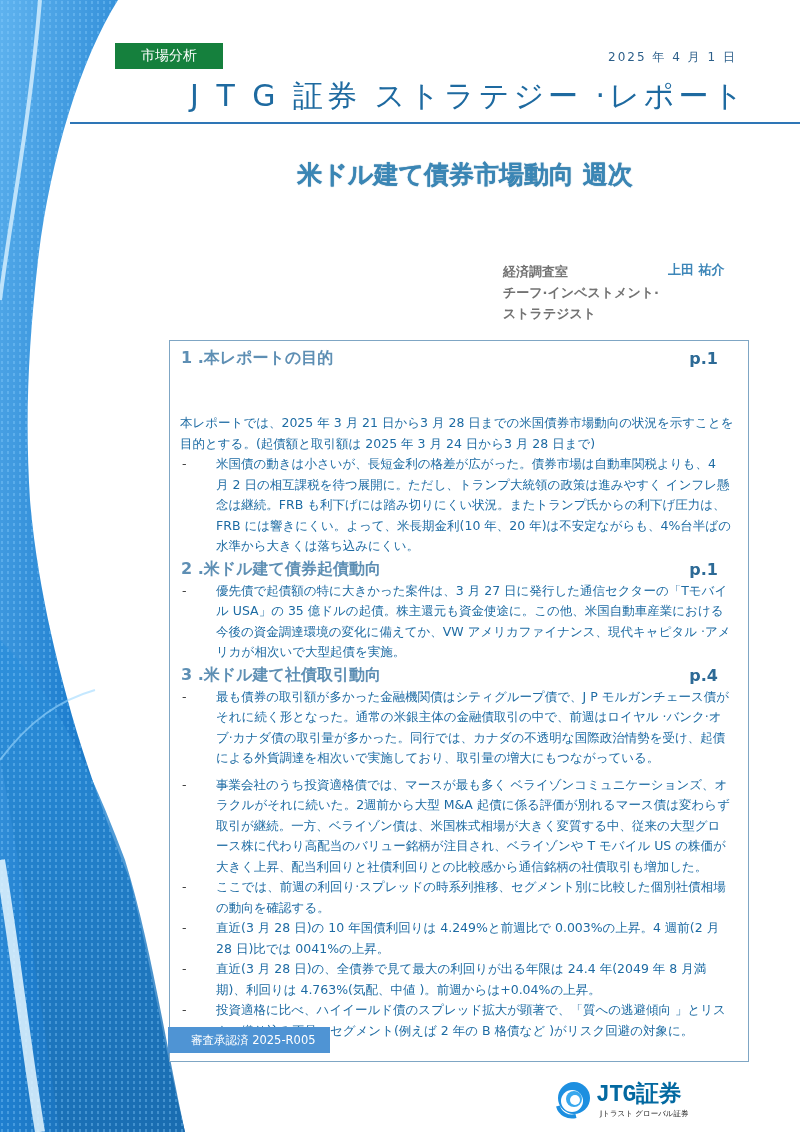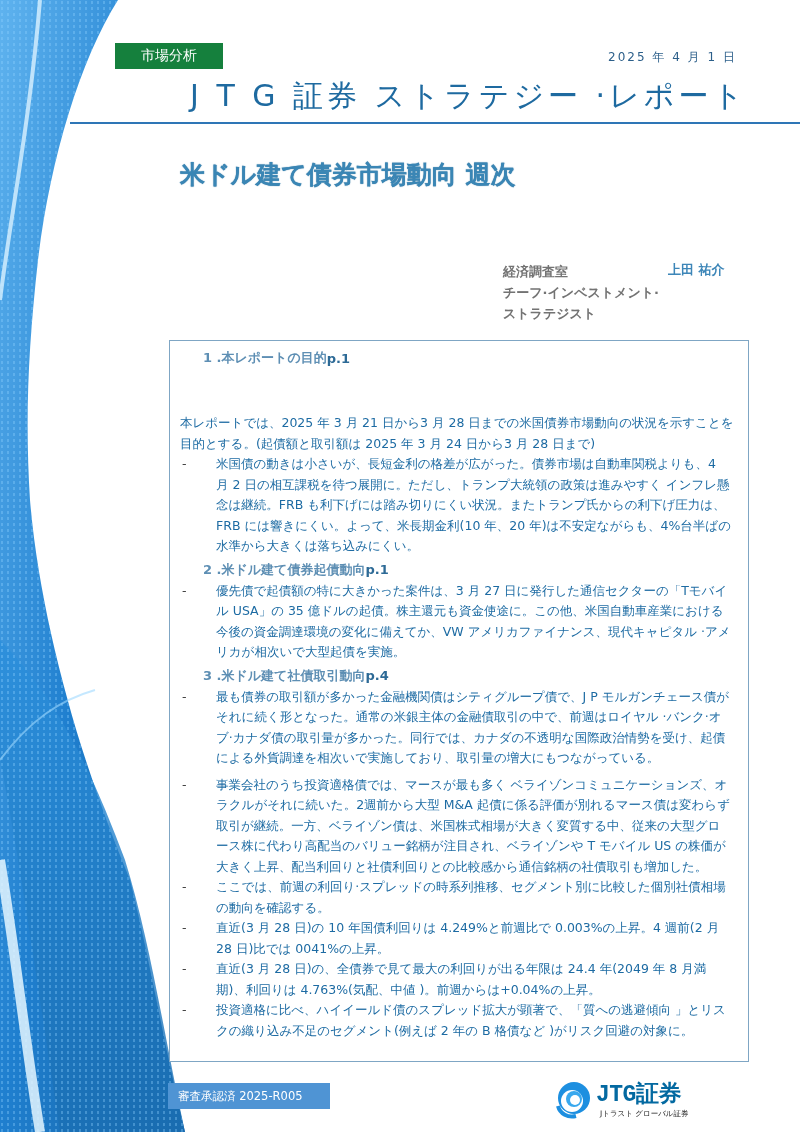--- a/index.html
+++ b/index.html
@@ -21,50 +21,50 @@
   }
   .report-title {
     position: absolute; left: 190px; top: 76px; font-size: 30px; letter-spacing: 4px;
     color: #1e6aa0; z-index: 2; white-space: nowrap;
   }
   .header-rule {
     position: absolute; left: 70px; top: 122px; width: 730px; height: 2px;
     background: #2e76b6; z-index: 2;
   }
   .main-title {
-    position: absolute; left: 180px; top: 156px; width: 570px; text-align: left;
+    position: absolute; left: 180px; top: 156px; width: 570px; text-align: center;
     font-size: 25px; font-weight: bold; line-height: 37px; color: #3a86b5; z-index: 2;
     text-shadow: 0 0 1px #2a6f9b;
   }
   .author-block {
     position: absolute; left: 503px; top: 261px; z-index: 2;
     font-size: 13px; font-weight: bold; color: #737373; line-height: 21px;
   }
   .author-name {
     position: absolute; left: 668px; top: 261px; z-index: 2;
     font-size: 13px; font-weight: bold; color: #3d86b8;
   }
   .content-box {
     position: absolute; left: 169px; top: 340px; width: 580px; height: 722px;
     border: 1px solid #7fa6c4; background: #ffffff; z-index: 2; box-sizing: border-box;
     padding: 6px 10px 0 10px;
   }
   .sec-head {
-    display: flex; justify-content: flex-start; font-size: 13px; font-weight: bold;
-    color: #5e8fb4; height: 22px; align-items: center; padding-left: 1px; padding-right: 20px; margin-left: 22px;
+    display: flex; justify-content: space-between; font-size: 16px; font-weight: bold;
+    color: #5e8fb4; height: 22px; align-items: center; padding-left: 1px; padding-right: 20px;
   }
   .sec-head .pg { font-weight: bold; color: #2d6a96; }
   .para { font-size: 12.5px; line-height: 20.5px; color: #1d6ba3; margin-top: 44px; }
   .bullet { display: flex; font-size: 12.5px; line-height: 20.5px; color: #1d6ba3; }
   .bullet .dash { width: 34px; flex: 0 0 34px; color: #444; padding-left: 2px; }
   .bullet .txt { flex: 1; padding-right: 6px; }
   .approval {
-    position: absolute; left: 168px; top: 1083px; width: 162px; height: 26px;
+    position: absolute; left: 168px; top: 1027px; width: 162px; height: 26px;
     background: #4f94d4; color: #ffffff; font-size: 11.5px;
-    display: flex; align-items: center; padding-left: 10px; box-sizing: border-box; z-index: 2;
+    display: flex; align-items: center; padding-left: 23px; box-sizing: border-box; z-index: 2;
   }
   .logo { position: absolute; left: 552px; top: 1078px; width: 160px; height: 46px; z-index: 2; }
   .logo-mark { position: absolute; left: 0; top: 2px; width: 40px; height: 40px; }
   .logo-text {
     position: absolute; left: 44px; top: 0px; font-family: Liberation Mono, monospace;
     font-weight: bold; font-size: 23px; color: #0369a1; letter-spacing: -0.5px;
   }
   .logo-sub {
     position: absolute; left: 48px; top: 31px; font-size: 7.5px; color: #222;
   }

